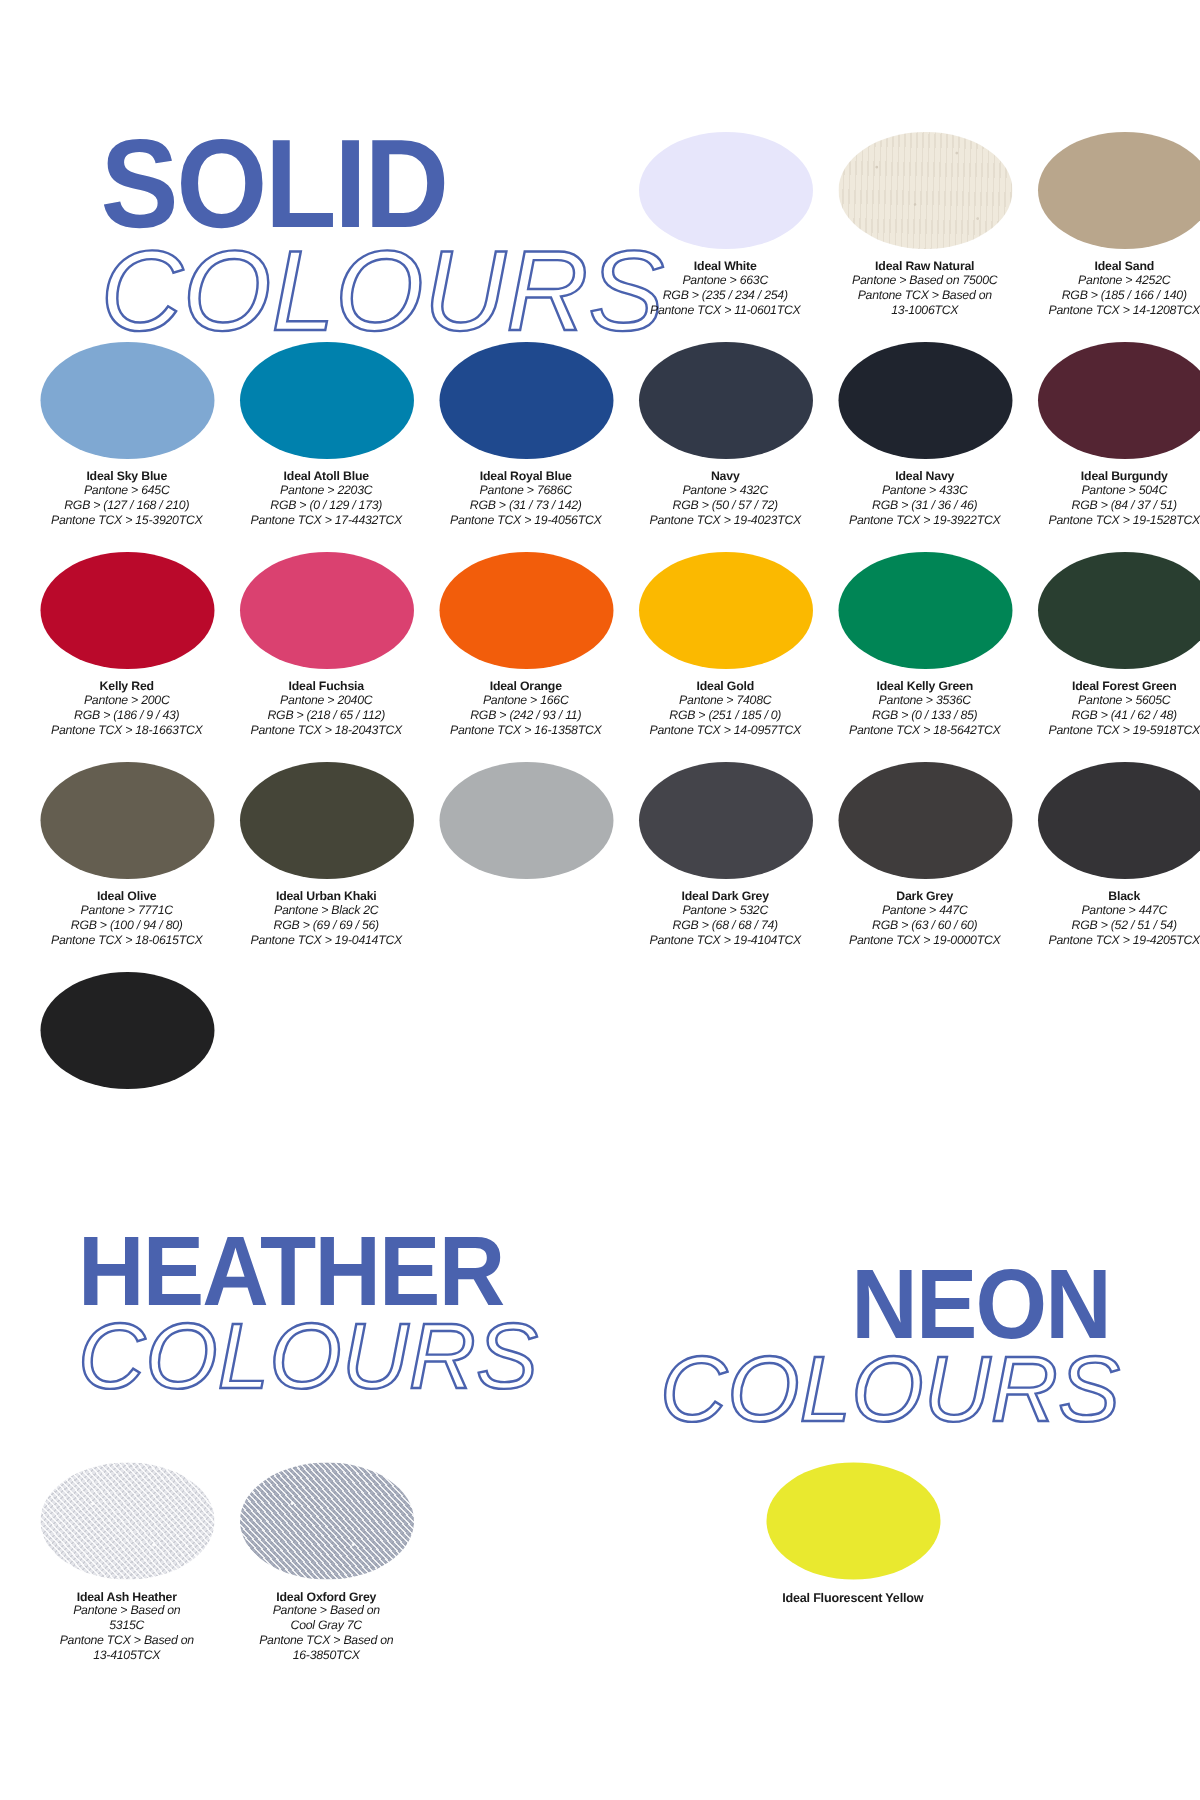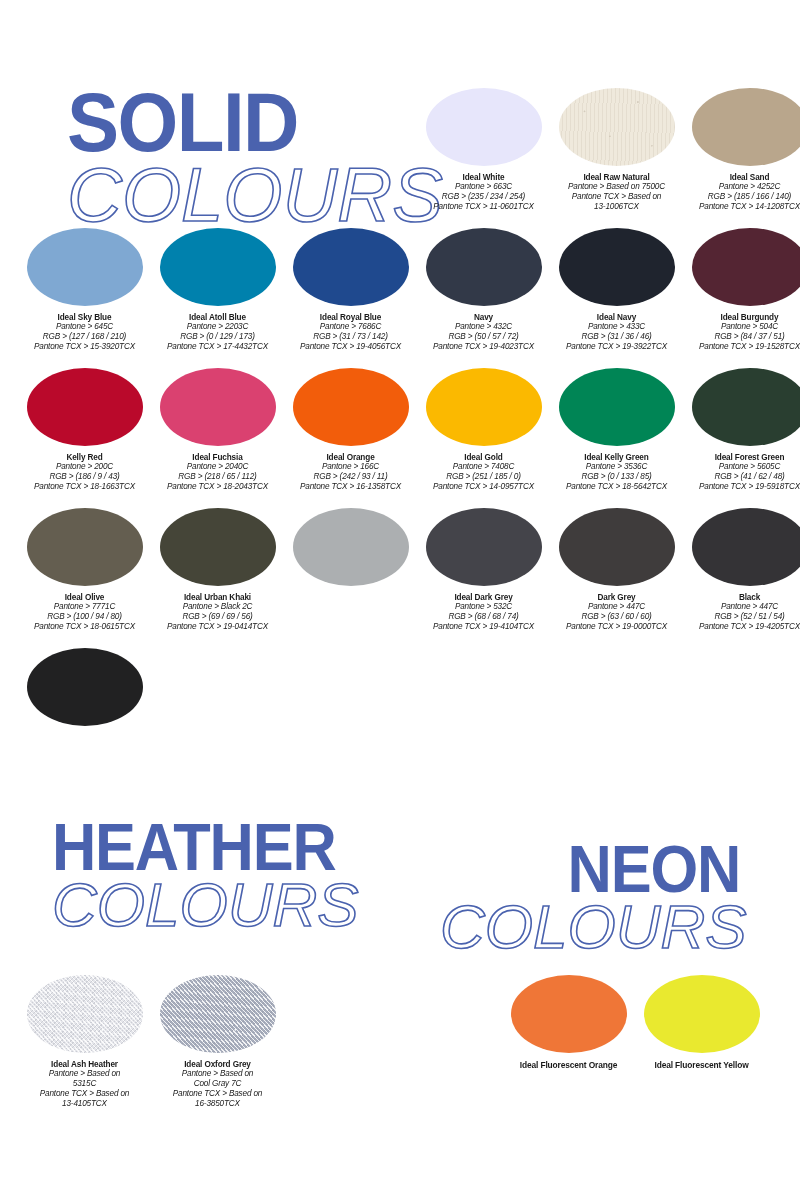--- a/index.html
+++ b/index.html
@@ -370,26 +370,20 @@
           <span class="sw-name">Ideal Oxford Grey</span>
           <span class="sw-line">Pantone &gt; Based on</span>
           <span class="sw-line">Cool Gray 7C</span>
           <span class="sw-line">Pantone TCX &gt; Based on</span>
           <span class="sw-line">16-3850TCX</span>
         </div>
       </div>
     </div>
   <div class="grid neon" id="neon-grid">
       <div class="cell">
-        <div class="swatch" style="background-color: rgb(239, 118, 55);"></div>
-        <div class="caption">
-          <span class="sw-name">Ideal Fluorescent Orange</span>
-        </div>
-      </div>
-      <div class="cell">
         <div class="swatch" style="background-color: rgb(233, 233, 47);"></div>
         <div class="caption">
           <span class="sw-name">Ideal Fluorescent Yellow</span>
         </div>
       </div>
     </div>
 
 </div>
 
 </body></html>

